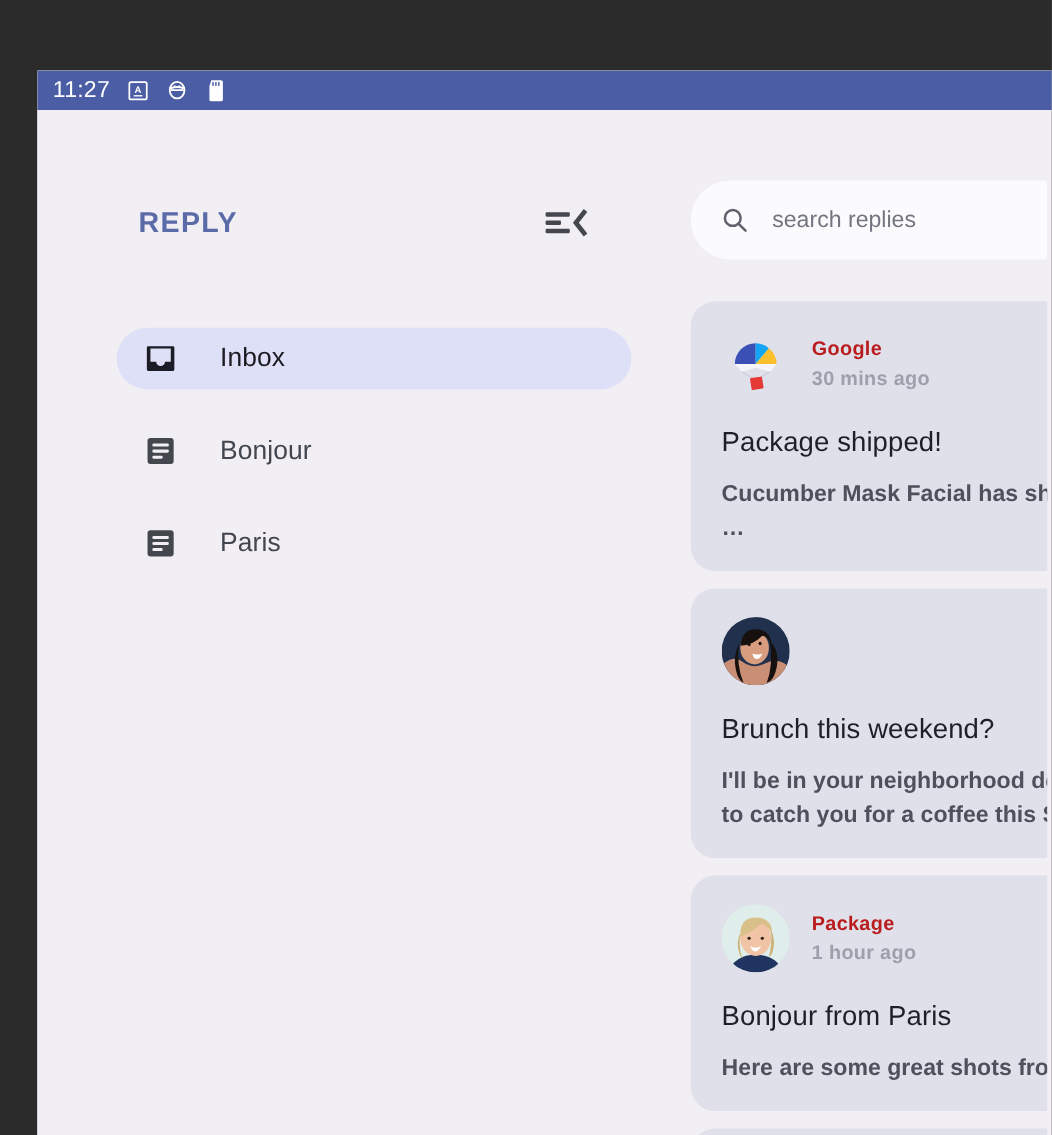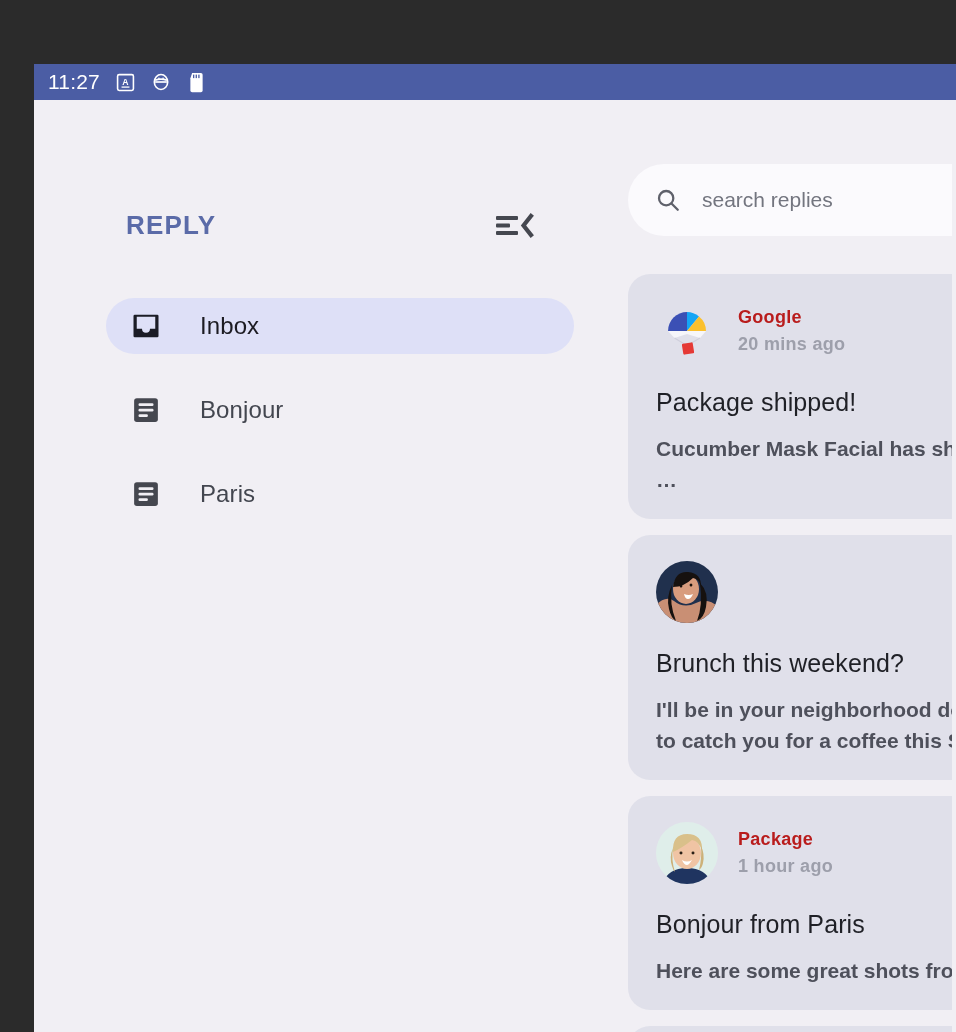--- a/index.html
+++ b/index.html
@@ -72,21 +72,21 @@
   #nav-rail {
     position: absolute;
     left: 0; top: 0;
     width: 566px;
     height: 932px;
     background: #f1eff4;
   }
   #nav-header {
     position: absolute;
     left: 0;
-    top: 103px;
+    top: 80px;
     width: 566px;
     height: 44px;
     display: flex;
     align-items: center;
   }
   #brand-title {
     margin-left: 92px;
     color: #5b6ba8;
     font-size: 26px;
     font-weight: bold;
@@ -362,21 +362,21 @@
                   <path d="M12 31 A19 19 0 0 1 31 12 L31 31 Z" fill="#3b50b5"></path>
                   <path d="M31 12 A19 19 0 0 1 43 16.5 L31 31 Z" fill="#15a5f5"></path>
                   <path d="M43 16.5 A19 19 0 0 1 50 31 L31 31 Z" fill="#fbc02d"></path>
                   <path d="M12 31 L31 31 L50 31 L44 38 L31 34 L18.5 38 Z" fill="#f6f6fa"></path>
                   <path d="M18.5 38 L30 45 M44 38 L32 45" stroke="#cfcfdc" stroke-width="1.3" fill="none"></path>
                   <rect x="26.5" y="43" width="11" height="11" rx="1.2" fill="#e53935" transform="rotate(-9 32 48.5)"></rect>
                 </svg>
               </span>
               <span class="sender-block">
                 <div class="sender-name">Google</div>
-                <div class="sender-time">20 mins ago</div>
+                <div class="sender-time">30 mins ago</div>
               </span>
             </div>
             <div class="card-subject">Package shipped!</div>
             <div class="card-preview">
               <span>Cucumber Mask Facial has shipped.</span>
               <span class="line2">…</span>
             </div>
           </div>
 
           <div class="email-card">

